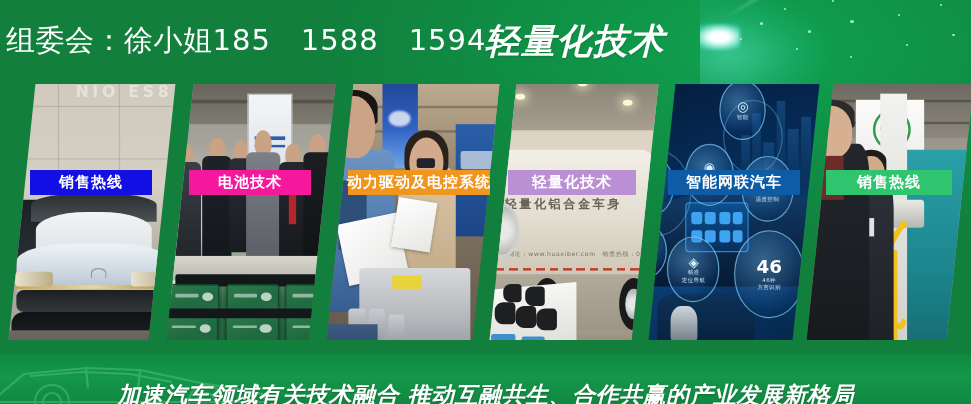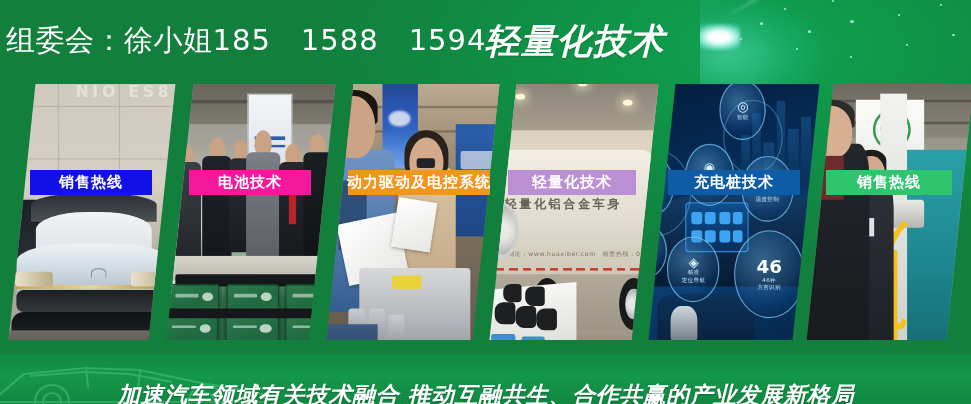--- a/index.html
+++ b/index.html
@@ -555,21 +555,21 @@
     <div class="label" style="left:189px;width:122px;background:#f5189c;">
       <span>电池技术</span>
     </div>
     <div class="label" style="left:348px;width:142px;background:#f0951e;">
       <span>动力驱动及电控系统</span>
     </div>
     <div class="label" style="left:508px;width:128px;background:#bb8fd4;">
       <span>轻量化技术</span>
     </div>
     <div class="label" style="left:668px;width:132px;background:#0e5ba6;">
-      <span>充电桩技术</span>
+      <span>智能网联汽车</span>
     </div>
     <div class="label" style="left:826px;width:126px;background:#2fc46e;">
       <span>销售热线</span>
     </div>
 
   </div>
 
   <div class="bottom">
     <svg class="car-wm" viewBox="0 0 340 72">
       <g fill="none" stroke="#5fd08a" stroke-width="2.2" opacity="0.75">

